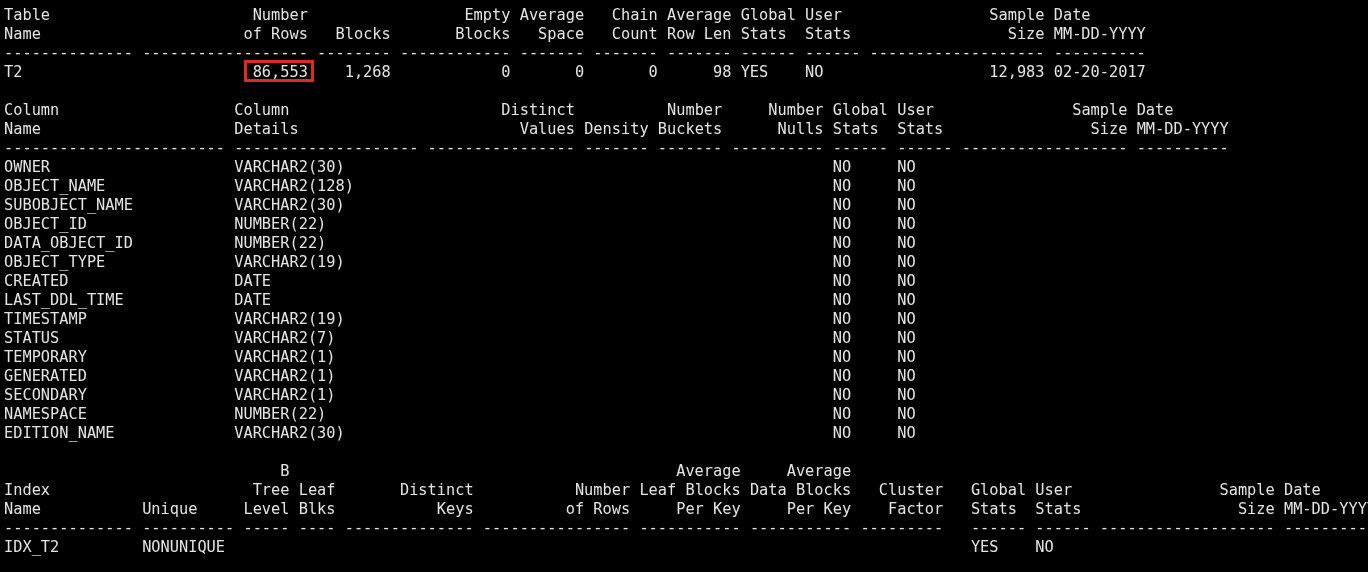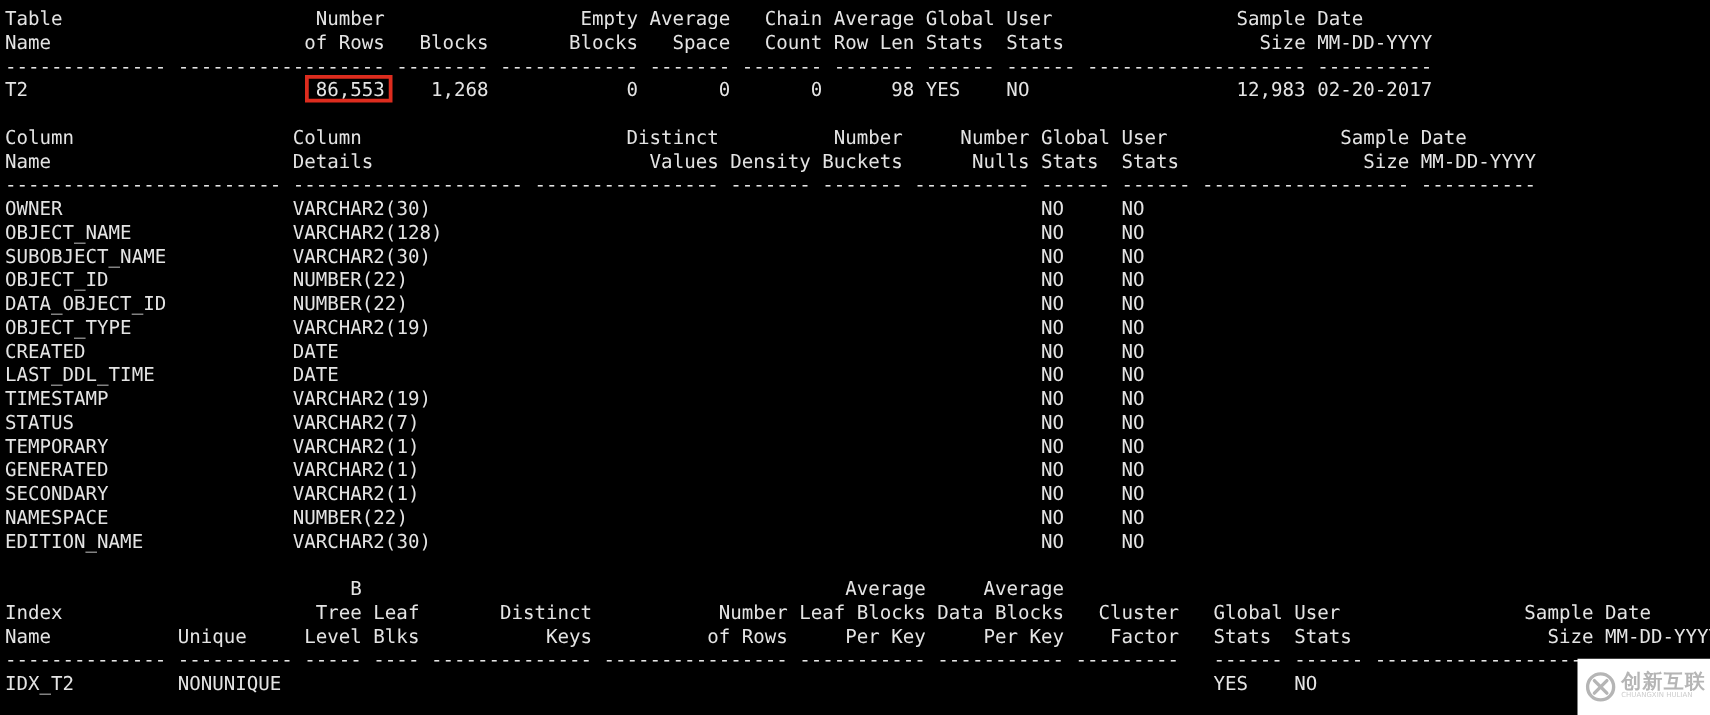--- a/index.html
+++ b/index.html
@@ -74,23 +74,13 @@
       </div>
       <div class="section">
         <div class="line"><span class="cell l" style="width: 14ch; margin-left: 0ch;"></span><span class="cell l" style="width: 10ch; margin-left: 1ch;"></span><span class="cell r" style="width: 5ch; margin-left: 1ch;">B</span><span class="cell l" style="width: 4ch; margin-left: 1ch;"></span><span class="cell r" style="width: 14ch; margin-left: 1ch;"></span><span class="cell r" style="width: 16ch; margin-left: 1ch;"></span><span class="cell r" style="width: 11ch; margin-left: 1ch;">Average</span><span class="cell r" style="width: 11ch; margin-left: 1ch;">Average</span><span class="cell r" style="width: 9ch; margin-left: 1ch;"></span><span class="cell l" style="width: 6ch; margin-left: 3ch;"></span><span class="cell l" style="width: 6ch; margin-left: 1ch;"></span><span class="cell r" style="width: 19ch; margin-left: 1ch;"></span><span class="cell l" style="width: 10ch; margin-left: 1ch;"></span></div>
         <div class="line"><span class="cell l" style="width: 14ch; margin-left: 0ch;">Index</span><span class="cell l" style="width: 10ch; margin-left: 1ch;"></span><span class="cell r" style="width: 5ch; margin-left: 1ch;">Tree</span><span class="cell l" style="width: 4ch; margin-left: 1ch;">Leaf</span><span class="cell r" style="width: 14ch; margin-left: 1ch;">Distinct</span><span class="cell r" style="width: 16ch; margin-left: 1ch;">Number</span><span class="cell r" style="width: 11ch; margin-left: 1ch;">Leaf Blocks</span><span class="cell r" style="width: 11ch; margin-left: 1ch;">Data Blocks</span><span class="cell r" style="width: 9ch; margin-left: 1ch;">Cluster</span><span class="cell l" style="width: 6ch; margin-left: 3ch;">Global</span><span class="cell l" style="width: 6ch; margin-left: 1ch;">User</span><span class="cell r" style="width: 19ch; margin-left: 1ch;">Sample</span><span class="cell l" style="width: 10ch; margin-left: 1ch;">Date</span></div>
         <div class="line"><span class="cell l" style="width: 14ch; margin-left: 0ch;">Name</span><span class="cell l" style="width: 10ch; margin-left: 1ch;">Unique</span><span class="cell r" style="width: 5ch; margin-left: 1ch;">Level</span><span class="cell l" style="width: 4ch; margin-left: 1ch;">Blks</span><span class="cell r" style="width: 14ch; margin-left: 1ch;">Keys</span><span class="cell r" style="width: 16ch; margin-left: 1ch;">of Rows</span><span class="cell r" style="width: 11ch; margin-left: 1ch;">Per Key</span><span class="cell r" style="width: 11ch; margin-left: 1ch;">Per Key</span><span class="cell r" style="width: 9ch; margin-left: 1ch;">Factor</span><span class="cell l" style="width: 6ch; margin-left: 3ch;">Stats</span><span class="cell l" style="width: 6ch; margin-left: 1ch;">Stats</span><span class="cell r" style="width: 19ch; margin-left: 1ch;">Size</span><span class="cell l" style="width: 10ch; margin-left: 1ch;">MM-DD-YYYY</span></div>
         <div class="line"><span class="cell l sep" style="width: 14ch; margin-left: 0ch;">--------------</span><span class="cell l sep" style="width: 10ch; margin-left: 1ch;">----------</span><span class="cell r sep" style="width: 5ch; margin-left: 1ch;">-----</span><span class="cell l sep" style="width: 4ch; margin-left: 1ch;">----</span><span class="cell r sep" style="width: 14ch; margin-left: 1ch;">--------------</span><span class="cell r sep" style="width: 16ch; margin-left: 1ch;">----------------</span><span class="cell r sep" style="width: 11ch; margin-left: 1ch;">-----------</span><span class="cell r sep" style="width: 11ch; margin-left: 1ch;">-----------</span><span class="cell r sep" style="width: 9ch; margin-left: 1ch;">---------</span><span class="cell l sep" style="width: 6ch; margin-left: 3ch;">------</span><span class="cell l sep" style="width: 6ch; margin-left: 1ch;">------</span><span class="cell r sep" style="width: 19ch; margin-left: 1ch;">-------------------</span><span class="cell l sep" style="width: 10ch; margin-left: 1ch;">----------</span></div>
         <div class="line"><span class="cell l" style="width: 14ch; margin-left: 0ch;">IDX_T2</span><span class="cell l" style="width: 10ch; margin-left: 1ch;">NONUNIQUE</span><span class="cell r" style="width: 5ch; margin-left: 1ch;"></span><span class="cell l" style="width: 4ch; margin-left: 1ch;"></span><span class="cell r" style="width: 14ch; margin-left: 1ch;"></span><span class="cell r" style="width: 16ch; margin-left: 1ch;"></span><span class="cell r" style="width: 11ch; margin-left: 1ch;"></span><span class="cell r" style="width: 11ch; margin-left: 1ch;"></span><span class="cell r" style="width: 9ch; margin-left: 1ch;"></span><span class="cell l" style="width: 6ch; margin-left: 3ch;">YES</span><span class="cell l" style="width: 6ch; margin-left: 1ch;">NO</span><span class="cell r" style="width: 19ch; margin-left: 1ch;"></span><span class="cell l" style="width: 10ch; margin-left: 1ch;"></span></div>
       </div>
     </div>
 
-  <div class="watermark">
-    <svg class="wm-logo" viewBox="0 0 24 24" fill="none">
-      <circle cx="12" cy="12" r="10" stroke="#b5b5b5" stroke-width="2.6"></circle>
-      <path d="M7.2 7.2 L16.8 16.8 M16.8 7.2 L7.2 16.8" stroke="#b5b5b5" stroke-width="2.6" stroke-linecap="round"></path>
-    </svg>
-    <span class="wm-text">
-      <span class="wm-brand">创新互联</span>
-      <span class="wm-sub">CHUANGXIN HULIAN</span>
-    </span>
-  </div>
 </div>
 
 </body></html>

